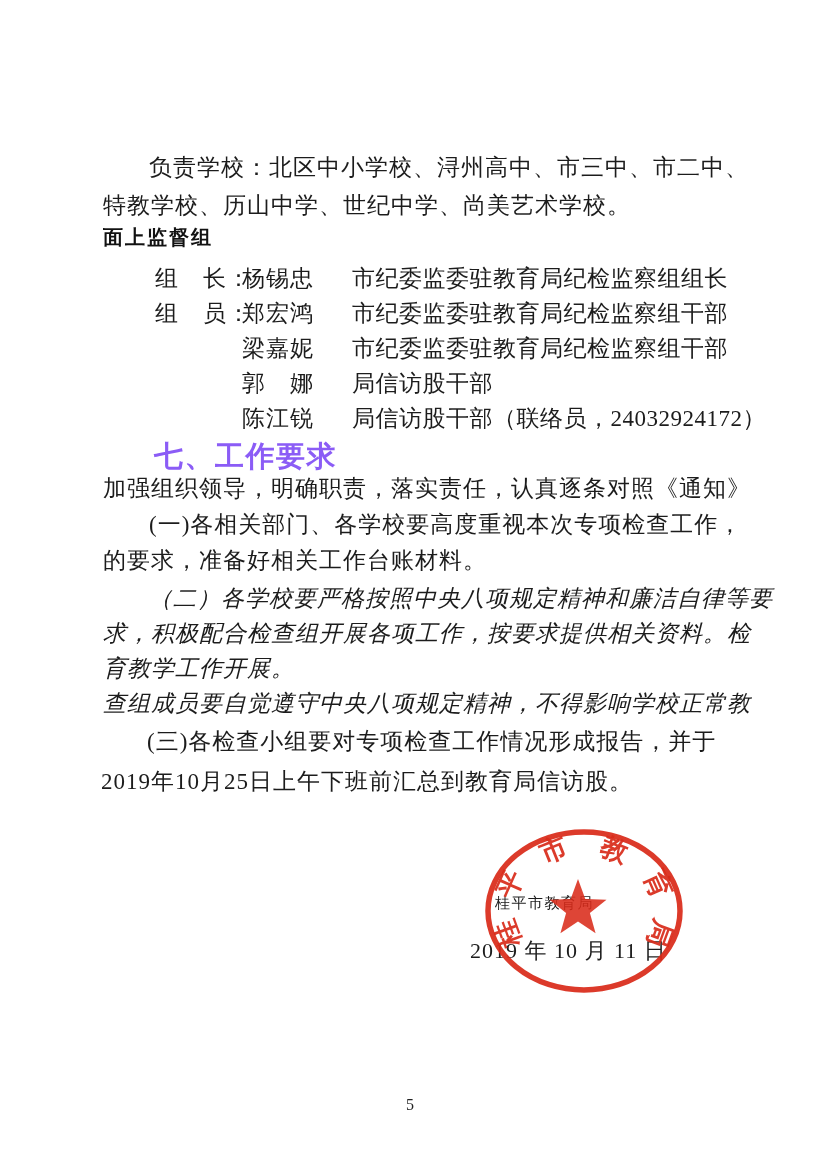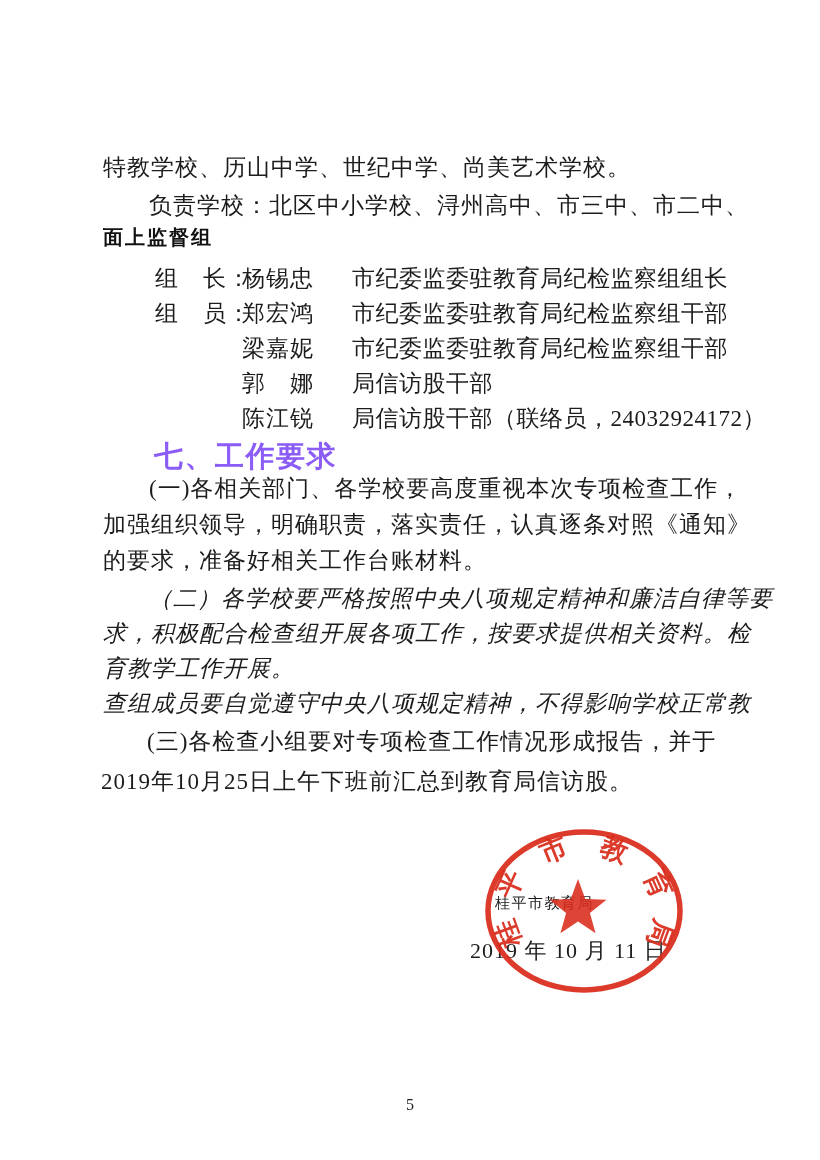--- a/index.html
+++ b/index.html
@@ -46,22 +46,22 @@
     text-anchor:middle; dominant-baseline:central;
   }
   #page-number { position:absolute; left:0; top:1096px; width:820px; text-align:center; font-size:16px; color:#222; }
 </style>
 </head>
 <body>
 
 <div class="page">
 
   <div id="intro" class="body-text">
+    <div class="line indent">负责学校：北区中小学校、浔州高中、市三中、市二中、</div>
     <div class="line">特教学校、历山中学、世纪中学、尚美艺术学校。</div>
-    <div class="line indent">负责学校：北区中小学校、浔州高中、市三中、市二中、</div>
   </div>
 
   <div id="group-title">面上监督组</div>
 
   <div id="roster" class="body-text">
     <div class="roster-row">
       <span class="r-label">组　长：</span>
       <span class="r-name">杨锡忠</span>
       <span class="r-title">市纪委监委驻教育局纪检监察组组长</span>
     </div>
@@ -83,22 +83,22 @@
     <div class="roster-row">
       <span class="r-label"></span>
       <span class="r-name">陈江锐</span>
       <span class="r-title">局信访股干部（联络员，24032924172）</span>
     </div>
   </div>
 
   <div id="section-heading">七、工作要求</div>
 
   <div id="para1" class="body-text">
+    <div class="line">加强组织领导，明确职责，落实责任，认真逐条对照《通知》</div>
     <div class="line indent">(一)各相关部门、各学校要高度重视本次专项检查工作，</div>
-    <div class="line">加强组织领导，明确职责，落实责任，认真逐条对照《通知》</div>
     <div class="line">的要求，准备好相关工作台账材料。</div>
   </div>
 
   <div id="para2" class="body-text">
     <div class="line indent">（二）各学校要严格按照中央八项规定精神和廉洁自律等要</div>
     <div class="line">求，积极配合检查组开展各项工作，按要求提供相关资料。检</div>
     <div class="line">育教学工作开展。</div>
     <div class="line">查组成员要自觉遵守中央八项规定精神，不得影响学校正常教</div>
   </div>
 

